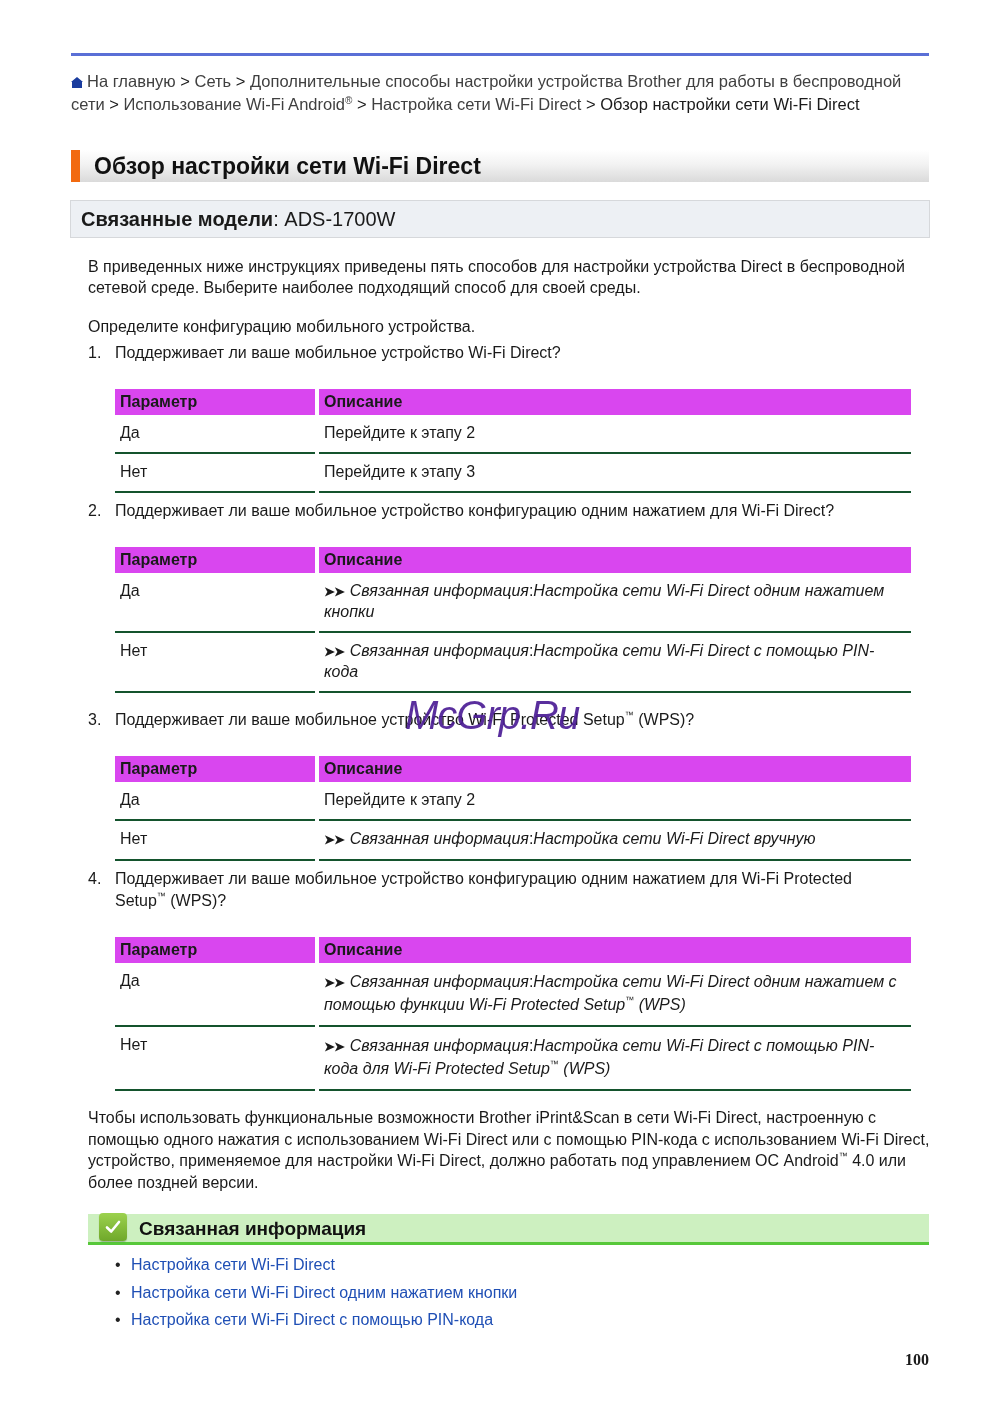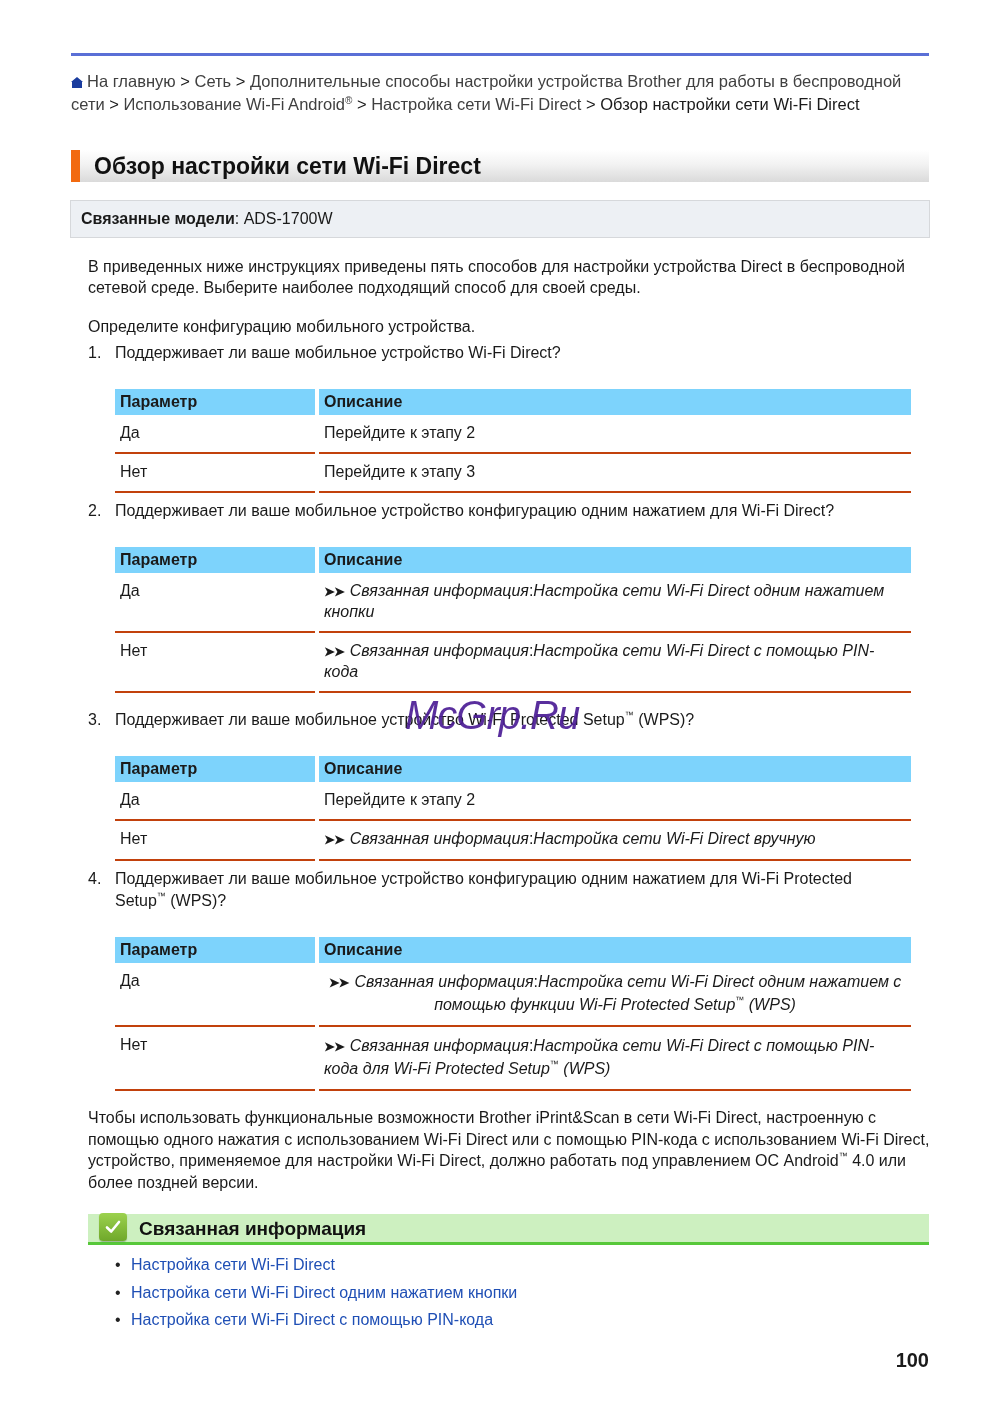--- a/index.html
+++ b/index.html
@@ -35,44 +35,44 @@
     }
     .page-title {
       position: absolute; left: 23px; top: 2px;
       font-size: 23px; line-height: 28px; font-weight: bold; color: #111;
     }
 
     .models-box {
       position: absolute; left: 70px; top: 200px; width: 860px; height: 38px;
       background: #edf0f4; border: 1px solid #d6d8db;
     }
-    .models-box .inner { position: absolute; left: 10px; top: 8px; font-size: 16px; line-height: 20px; }
+    .models-box .inner { position: absolute; left: 10px; top: 8px; font-size: 20px; line-height: 20px; }
     .models-box b { font-weight: bold; }
 
     .para { position: absolute; left: 88px; width: 840px; font-size: 16px; line-height: 21px; }
     .q {
       position: absolute; left: 88px; width: 840px; font-size: 16px; line-height: 22px;
     }
     .q .num { position: absolute; left: 0; top: 0; }
     .q .txt { position: absolute; left: 27px; top: 0; width: 800px; }
     .q sup, .para sup, .cell sup { font-size: 9px; line-height: 0; vertical-align: 7px; }
 
     table.opt {
       position: absolute; left: 115px; width: 804px;
       border-collapse: separate; border-spacing: 4px 0;
       margin-left: -4px;
       font-size: 16px; line-height: 20px;
     }
     table.opt th {
-      background: #7dd3fc; text-align: left; font-weight: bold; height: 23px;
+      background: #d946ef; text-align: left; font-weight: bold; height: 23px;
       padding: 3px 5px 3px 5px; vertical-align: middle;
     }
     table.opt th.c1 { width: 200px; }
     table.opt td {
-      padding: 8px 5px 9px 5px; vertical-align: top; border-bottom: 2px solid #c2410c;
+      padding: 8px 5px 9px 5px; vertical-align: top; border-bottom: 2px solid #14532d;
     }
     table.opt td.c1 { width: 200px; }
     .cell .arrows { font-style: normal; font-weight: bold; font-size: 13px; letter-spacing: -1px; margin-right: 6px; }
     .cell i { font-style: italic; }
 
     .related-bar {
       position: absolute; left: 88px; top: 1214px; width: 841px; height: 31px;
       background: #cdf0c0; border-bottom: 3px solid #57c83a;
     }
     .check-icon {
@@ -91,21 +91,21 @@
     ul.related-list li { position: relative; padding-left: 16px; height: 27.5px; font-size: 16px; line-height: 20px; }
     ul.related-list li::before { content: "\2022"; position: absolute; left: 0; top: 0; color: #222; }
     ul.related-list a { color: #1f4fb5; text-decoration: none; }
 
     .watermark {
       position: absolute; left: 405px; top: 693px; font-size: 40px; line-height: 44px;
       color: #4c1d95; font-style: italic; letter-spacing: -1px; opacity: 0.92;
     }
     .page-number {
       position: absolute; left: 880px; top: 1350px; width: 49px; text-align: right;
-      font-family: Liberation Sans, sans-serif; font-weight: bold; font-size: 20px; line-height: 20px;
+      font-family: Liberation Serif, serif; font-weight: bold; font-size: 16px; line-height: 20px;
     }
   </style>
 </head>
 <body>
 
 <div class="top-rule"></div>
 
 <div class="breadcrumb">
   <span class="home-icon">
     <svg width="12" height="11" viewBox="0 0 12 11">
@@ -212,21 +212,21 @@
   <span class="txt" style="width:790px;"><span>Поддерживает ли ваше мобильное устройство конфигурацию одним нажатием для Wi-Fi Protected Setup</span><sup>™</sup><span> (WPS)?</span></span>
 </div>
 <table class="opt" style="top:937px;">
   <tbody>
       <tr>
     <th class="c1">Параметр</th>
     <th>Описание</th>
   </tr>
   <tr>
     <td class="c1">Да</td>
-    <td class="cell" style="line-height:22px;text-align:center;">
+    <td class="cell" style="line-height:22px;">
       <span class="arrows">➤➤</span><i>Связанная информация</i><span>:</span><i><span>Настройка сети Wi-Fi Direct одним нажатием с помощью функции Wi-Fi Protected Setup</span><sup>™</sup><span> (WPS)</span></i>
     </td>
   </tr>
   <tr>
     <td class="c1">Нет</td>
     <td class="cell" style="line-height:22px;">
       <span class="arrows">➤➤</span><i>Связанная информация</i><span>:</span><i><span>Настройка сети Wi-Fi Direct с помощью PIN-кода для Wi-Fi Protected Setup</span><sup>™</sup><span> (WPS)</span></i>
     </td>
   </tr>
 </tbody>

